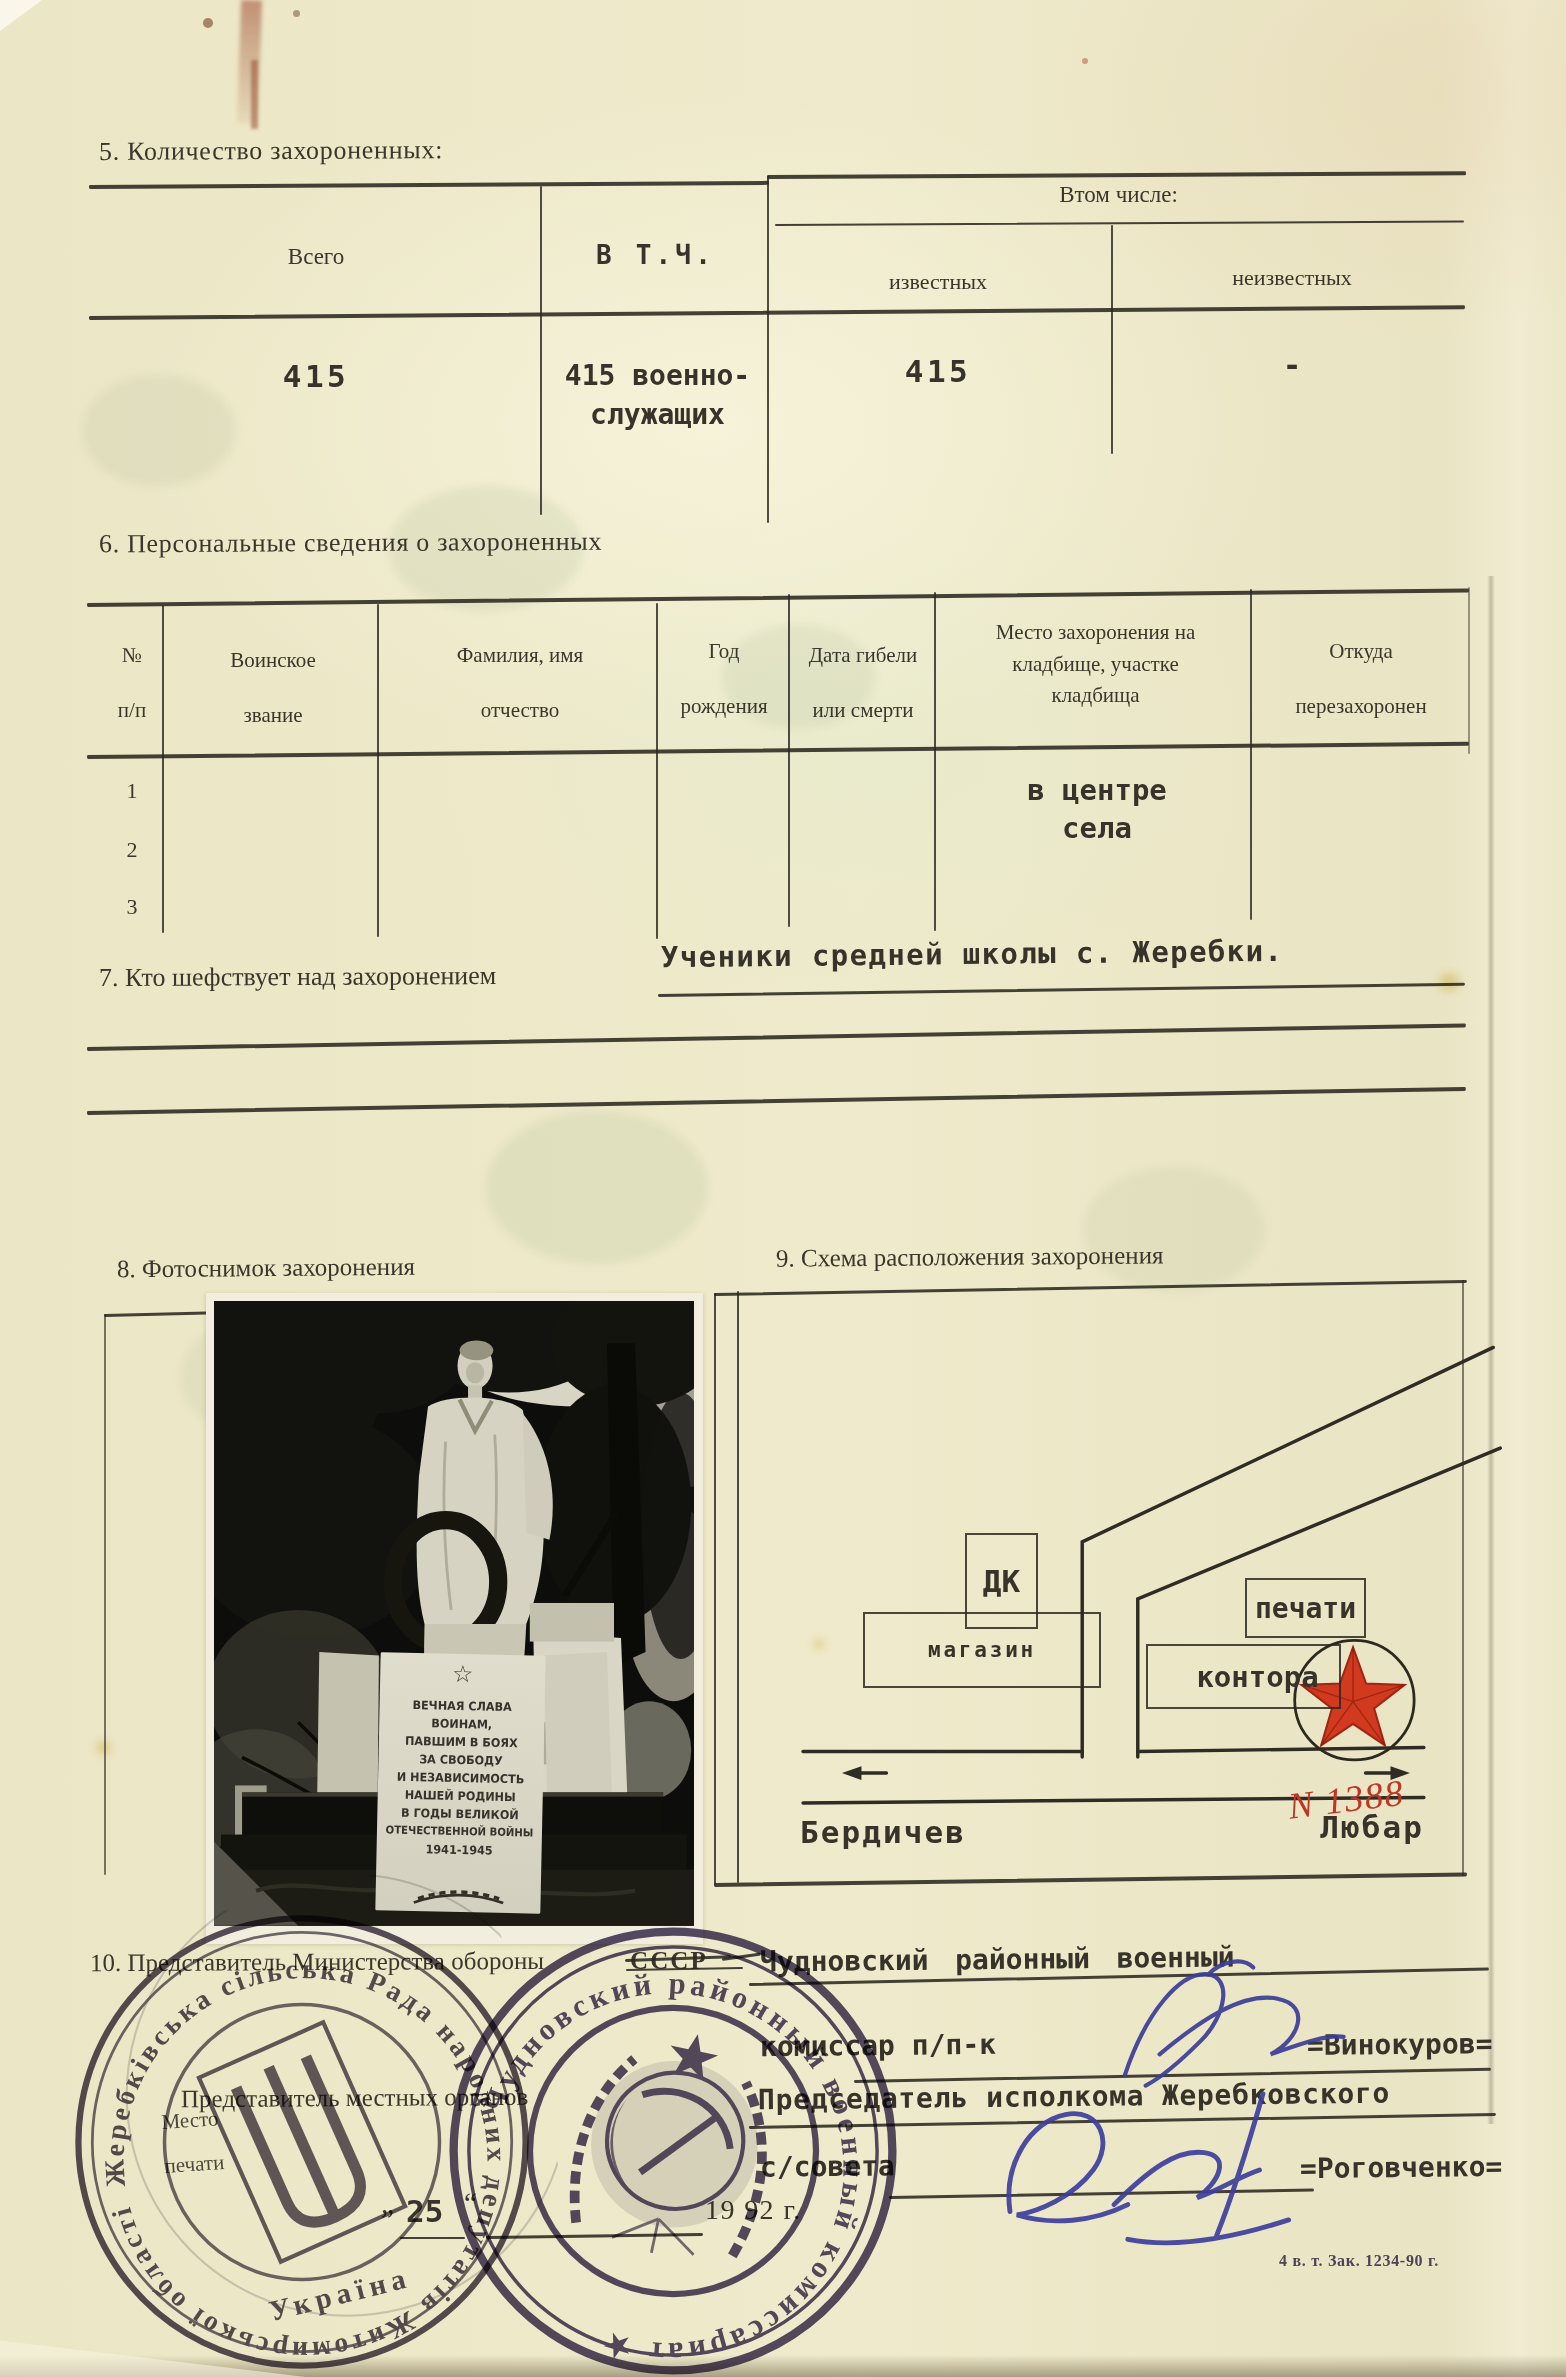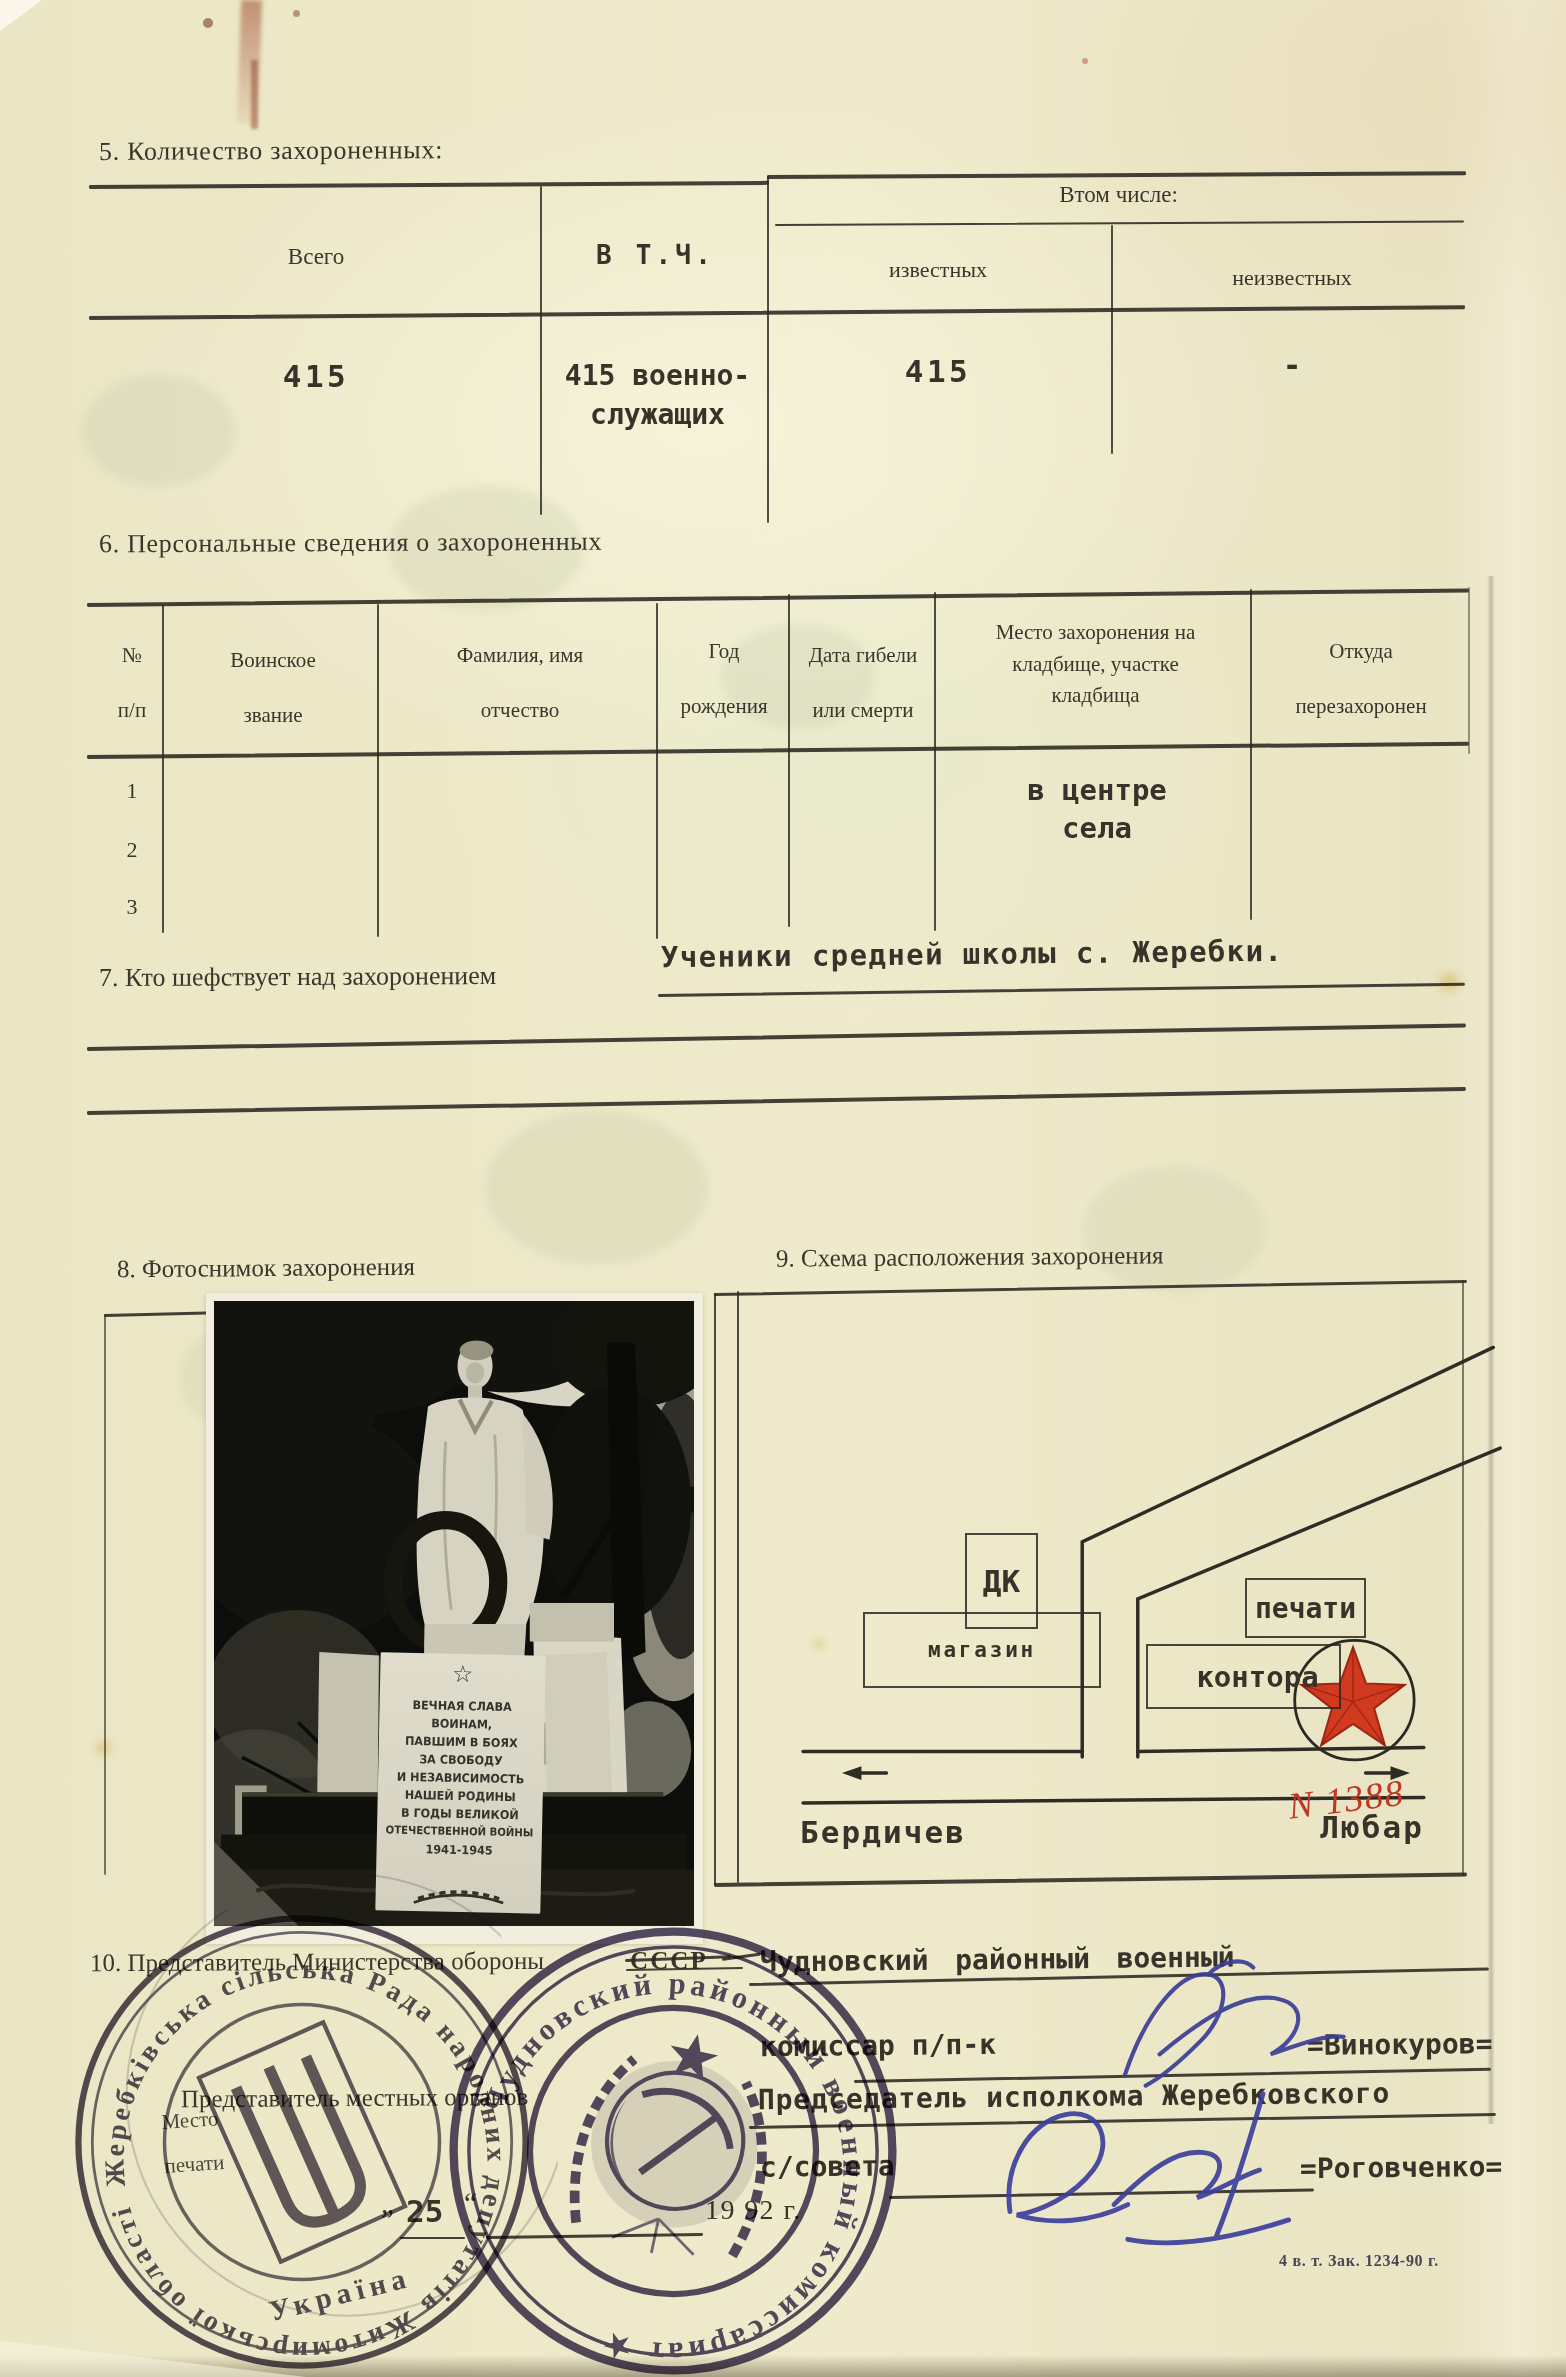--- a/index.html
+++ b/index.html
@@ -54,21 +54,21 @@
   <div class="hl" style="left:767px;top:175px;width:699px;transform:rotate(-0.3deg);height:3.5px;"></div>
   <div class="hl" style="left:775px;top:224px;width:689px;transform:rotate(-0.3deg);height:2.1px;"></div>
   <div class="hl" style="left:89px;top:316px;width:1376px;transform:rotate(-0.45deg);height:4.2px;"></div>
   <div class="vl" style="left:540px;top:186px;height:329px;"></div>
   <div class="vl" style="left:767px;top:176px;height:347px;"></div>
   <div class="vl" style="left:1111px;top:225px;height:229px;"></div>
 
   <div class="abs serif ctr" style="left:917px;top:182px;width:403px;font-size:23px;">Втом числе:</div>
   <div class="abs serif ctr" style="left:229px;top:244px;width:174px;font-size:23px;">Всего</div>
   <div class="abs mono ctr" style="left:555px;top:240px;width:201px;font-size:26px;letter-spacing:4.2px;">В Т.Ч.</div>
-  <div class="abs serif ctr" style="left:799px;top:257px;width:278px;font-size:22px;">известных</div>
+  <div class="abs serif ctr" style="left:799px;top:269px;width:278px;font-size:22px;">известных</div>
   <div class="abs serif ctr" style="left:1146px;top:265px;width:292px;font-size:22px;">неизвестных</div>
 
   <div class="abs mono ctr" style="left:229px;top:358px;width:174px;font-size:31px;letter-spacing:3.5px;">415</div>
   <div class="abs mono pre" style="left:550px;top:356px;width:215px;font-size:28px;line-height:1.4;text-align:center;">415 военно-
 служащих</div>
   <div class="abs mono ctr" style="left:799px;top:353px;width:278px;font-size:31px;letter-spacing:3.5px;">415</div>
   <div class="abs mono ctr" style="left:1146px;top:347px;width:292px;font-size:31px;">-</div>
 
   <div class="abs serif" style="left:99px;top:528px;font-size:26px;letter-spacing:0.7px;transform:rotate(-0.3deg);">6. Персональные сведения о захороненных</div>
 

